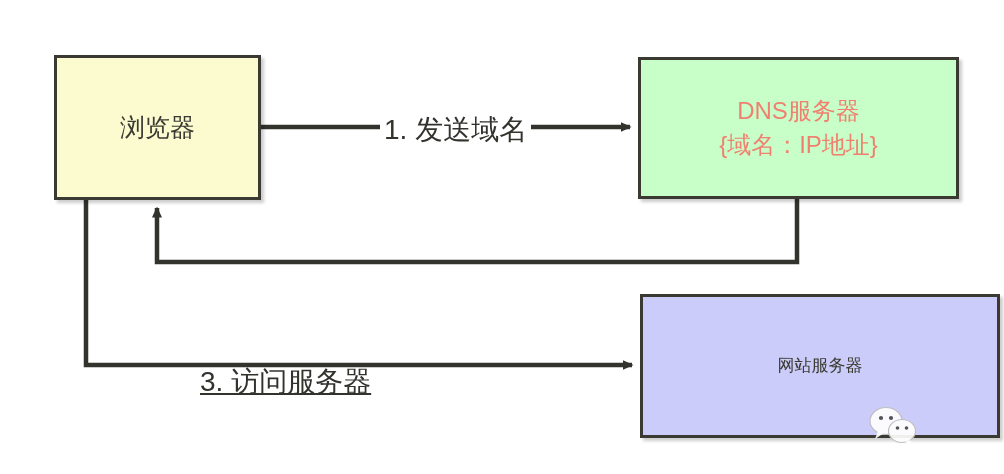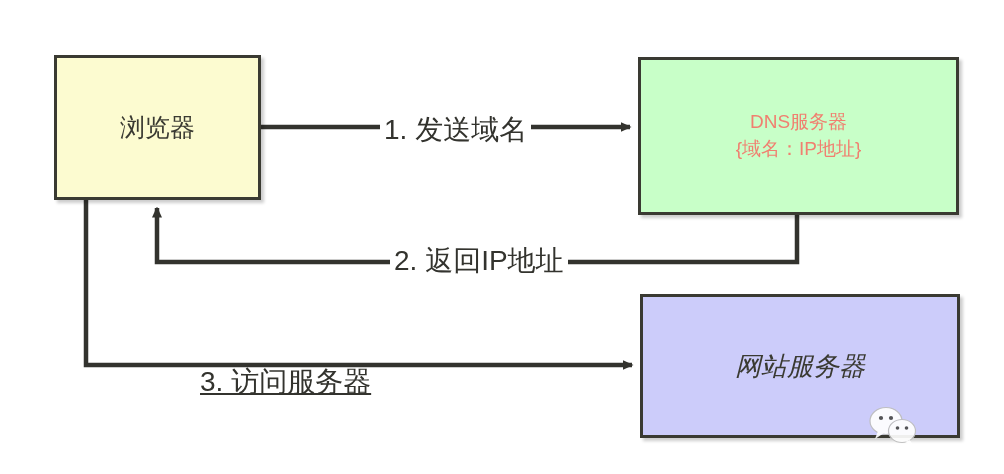--- a/index.html
+++ b/index.html
@@ -35,34 +35,33 @@
     width: 207px;
     height: 145px;
     background: #fcfbd0;
     color: #3a3a32;
     font-size: 25px;
   }
   #node-dns {
     left: 638px;
     top: 57px;
     width: 321px;
-    height: 158px;
+    height: 142px;
     background: #c8ffc8;
     color: #f08070;
-    font-size: 19px;
+    font-size: 24px;
   }
   #node-web {
     left: 640px;
     top: 294px;
-    width: 320px;
+    width: 360px;
     height: 144px;
     background: #ccccfa;
     color: #3a3a32;
-    font-size: 26px;
-    font-style: italic;
+    font-size: 17px;
   }
   .node-line {
     display: block;
     white-space: nowrap;
   }
 
   
   #wires {
     position: absolute;
     left: 0;
@@ -136,21 +135,20 @@
   <div class="node" id="node-dns">
     <span class="node-line">DNS服务器</span>
     <span class="node-line">{域名：IP地址}</span>
   </div>
 
   <div class="node" id="node-web">
     <span class="node-line">网站服务器</span>
   </div>
 
   <div class="edge-label" id="label-1">1. 发送域名</div>
-  <div class="edge-label" id="label-2">2. 返回IP地址</div>
   <div class="edge-label" id="label-3">3. 访问服务器</div>
 
   <div id="watermark">
     <svg width="56" height="44" viewBox="0 0 56 44">
       <g fill="#ffffff" stroke="#bdbdbd" stroke-width="1.2">
         <ellipse cx="20" cy="17" rx="16" ry="13.5"></ellipse>
         <path d="M12,27 L9,35 L18,29 Z" stroke="none" fill="#ffffff"></path>
         <ellipse cx="36" cy="27" rx="13.5" ry="11.5"></ellipse>
         <path d="M44,36 L47,42 L39,38 Z" stroke="none" fill="#ffffff"></path>
       </g>

